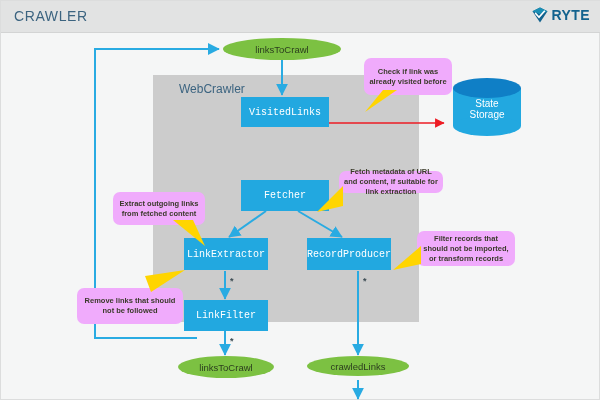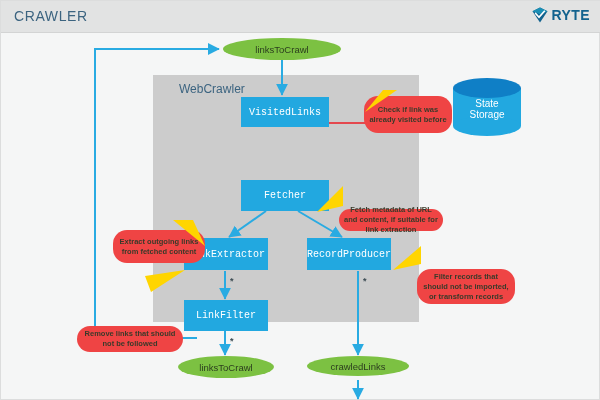--- a/index.html
+++ b/index.html
@@ -40,24 +40,24 @@
 
   .group-box{
     position:absolute;background:#cccccc;
   }
   .group-label{
     position:absolute;color:#3c6480;font-size:12px;margin-left:16px;
   }
 
   
   .callout{
-    position:absolute;background:#ef4444;border-radius:14px;
+    position:absolute;background:#f0abfc;border-radius:7px;
     color:#3a3a2a;font-size:7.5px;line-height:10px;text-align:center;
     display:flex;align-items:center;justify-content:center;
-    padding:3px 5px;box-sizing:border-box;font-weight:bold;margin-top:38px;
+    padding:3px 5px;box-sizing:border-box;font-weight:bold;
   }
   .tail{position:absolute;width:0;height:0;}
 
   .mult{position:absolute;color:#3b4a52;font-size:9px;font-weight:bold;}
 
   .footer-note{
     position:absolute;color:#3c6480;font-size:10px;
   }
 </style>
 </head>
@@ -155,20 +155,20 @@
     <div class="callout" style="left:112px;top:160px;width:92px;height:33px;">Extract outgoing links from fetched content</div>
     <svg class="tail" style="left:168px;top:188px;width:40px;height:30px;">
       <path d="M4,0 L24,0 L36,26 Z" fill="#ffd500"></path>
     </svg>
 
     <div class="callout" style="left:416px;top:199px;width:98px;height:35px;">Filter records that should not be imported, or transform records</div>
     <svg class="tail" style="left:392px;top:212px;width:30px;height:30px;">
       <path d="M28,2 L28,20 L0,26 Z" fill="#ffd500"></path>
     </svg>
 
-    <div class="callout" style="left:76px;top:256px;width:106px;height:26px;">Remove links that should not be followed</div>
+    <div class="callout" style="left:76px;top:256px;width:106px;height:36px;">Remove links that should not be followed</div>
     <svg class="tail" style="left:140px;top:238px;width:48px;height:26px;">
       <path d="M44,0 L10,22 L4,6 Z" fill="#ffd500"></path>
     </svg>
 
 
   </div>
 </div>
 
 </body></html>

